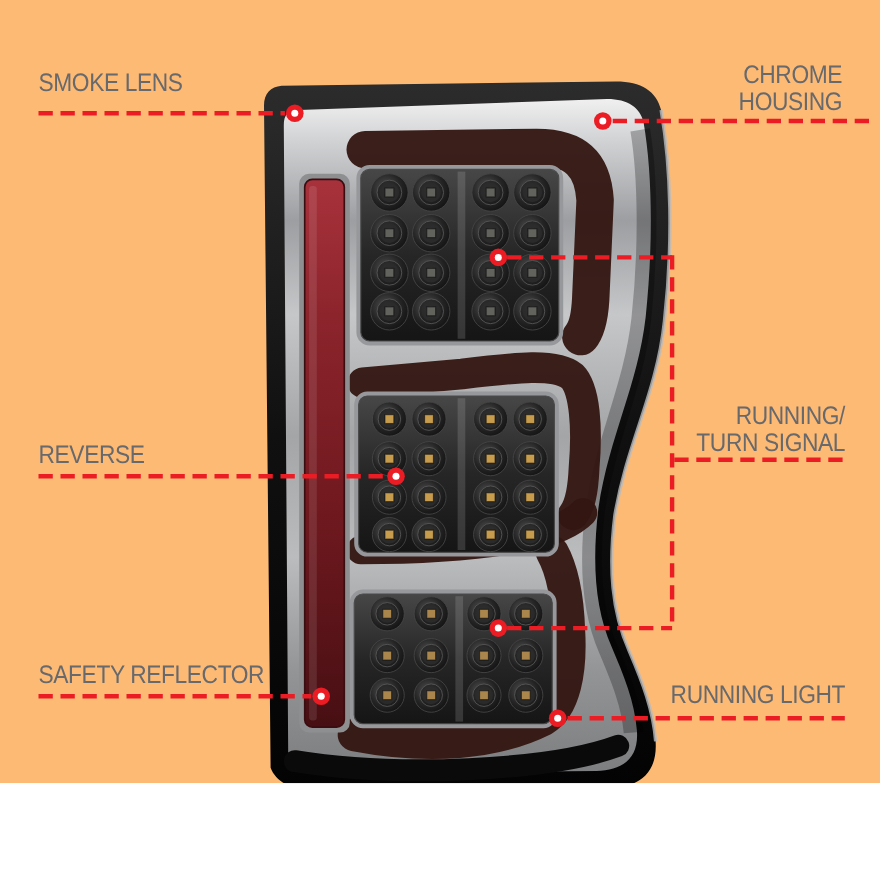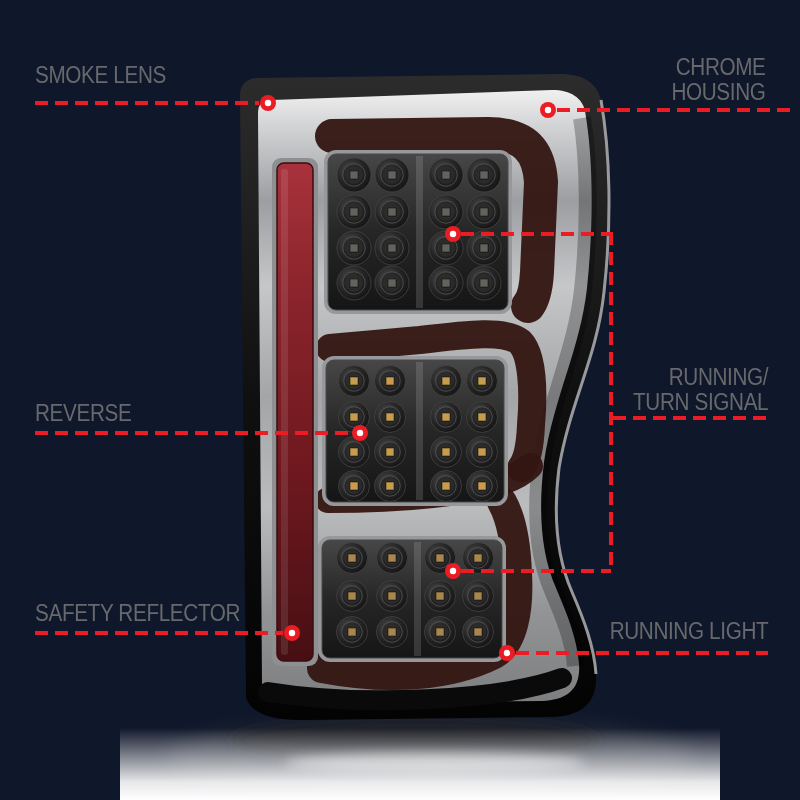--- a/index.html
+++ b/index.html
@@ -1,17 +1,17 @@
 <!DOCTYPE html>
 <html style="--accent: #ec1c24; --label: #68696c;"><head>
 <meta charset="utf-8">
 <style>
   html,body{margin:0;padding:0;background:#fff;}
   .stage{
-    position:relative;width:800px;height:800px;background:#0f172a;overflow:hidden;
+    position:relative;width:800px;height:712px;background:#fdba74;overflow:hidden;
     font-family:"Liberation Sans",sans-serif;
   }
   .stage svg{position:absolute;left:0;top:0;}
   .callout{
     position:absolute;
     font-size:23px;line-height:25px;font-weight:400;
     color:var(--label,#68696c);
     letter-spacing:-0.4px;white-space:nowrap;
   }
   .callout .line{display:block;}

